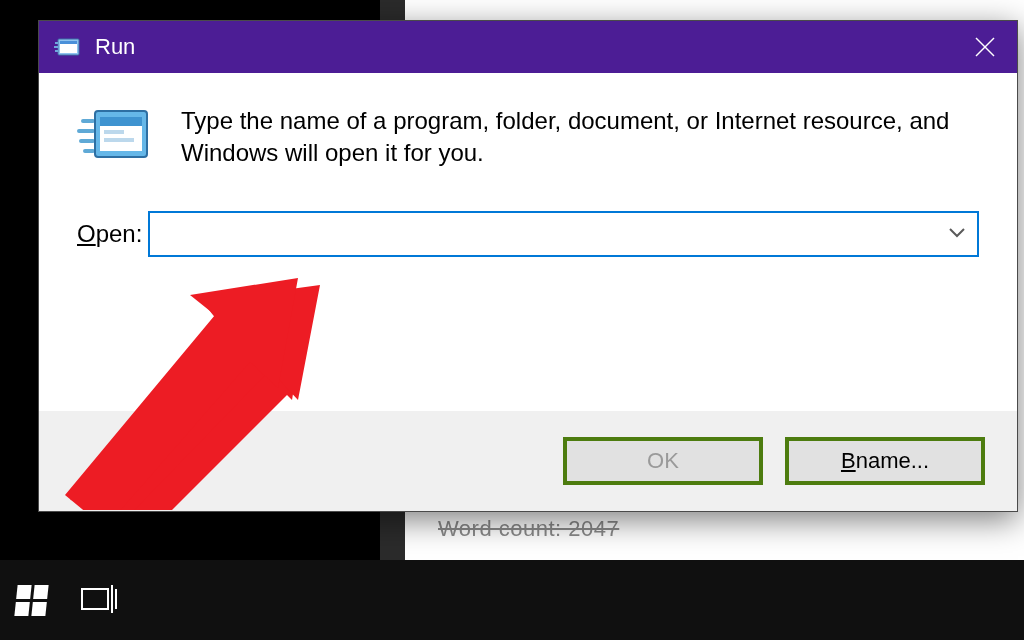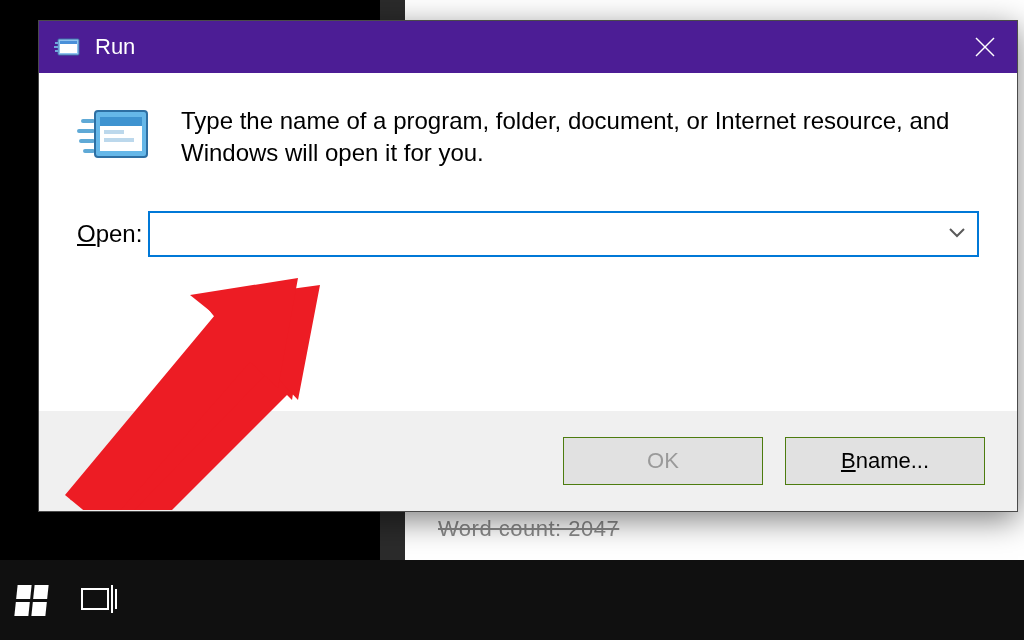--- a/index.html
+++ b/index.html
@@ -149,21 +149,21 @@
       height: 100px;
       background: #f0f0f0;
       display: flex;
       align-items: center;
       justify-content: flex-end;
       padding: 0 32px;
       gap: 22px;
     }
     .btn {
       width: 200px; height: 48px;
-      border: 1px solid #4d7c0f;
+      border: 4px solid #4d7c0f;
       background: #e1e1e1;
       font-size: 22px;
       display: flex; align-items: center; justify-content: center;
       color: #000;
     }
     .btn.disabled {
       color: #9a9a9a;
     }
     .btn .ul { text-decoration: underline; }
 

